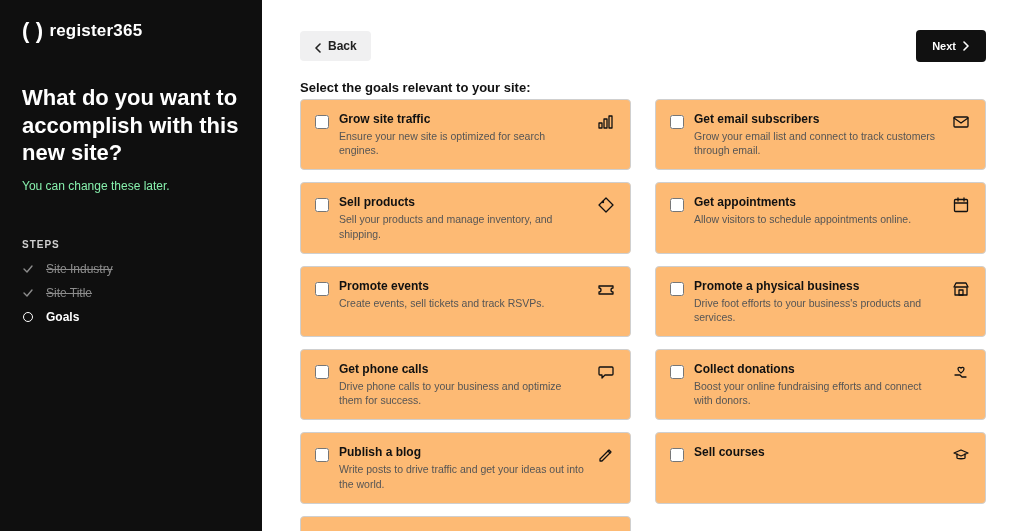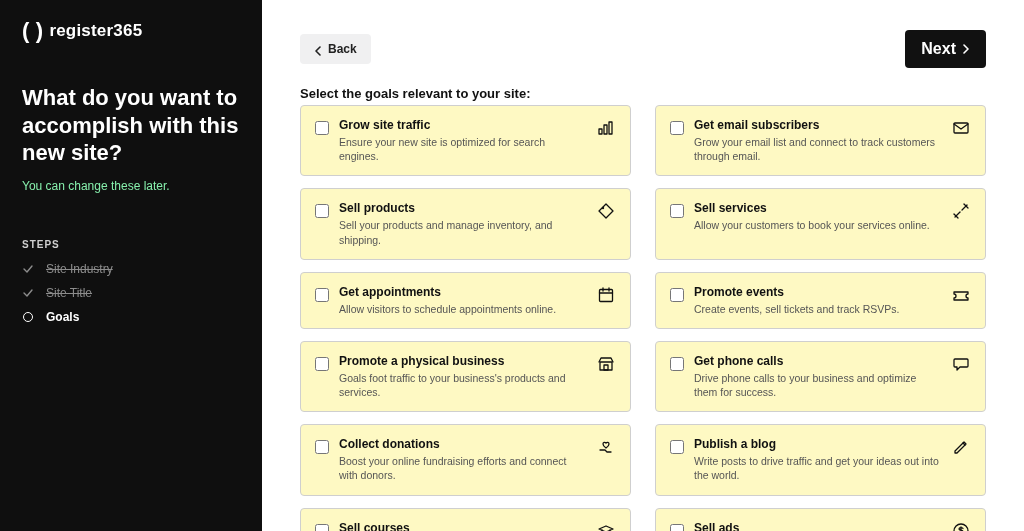--- a/index.html
+++ b/index.html
@@ -90,21 +90,21 @@
     align-items: flex-end;
     gap: 4px;
     color: #222;
   }
   .next-btn {
     background: #111;
     color: #fff;
     border: none;
     padding: 10px 16px;
     border-radius: 4px;
-    font-size: 16px;
+    font-size: 11px;
     font-weight: 600;
     cursor: pointer;
     display: inline-flex;
     align-items: center;
     gap: 4px;
   }
   .content {
     padding: 0 38px 20px 38px;
     overflow: auto;
     flex: 1;
@@ -120,21 +120,21 @@
     gap: 12px 24px;
   }
   .card {
     border: 1px solid #cfcfcf;
     border-radius: 4px;
     padding: 12px 14px;
     display: flex;
     align-items: flex-start;
     gap: 10px;
     cursor: pointer;
-    background: #fef9c3;
+    background: #fdba74;
   }
   .card input[type=checkbox] {
     width: 14px; height: 14px;
     margin-top: 3px;
     accent-color: #111;
     cursor: pointer;
     flex-shrink: 0;
     border: 1px solid #888;
   }
   .card .txt { flex: 1; }
@@ -254,35 +254,20 @@
           <span class="icon">
             <svg width="18" height="18" viewBox="0 0 18 18">
               <path d="M9 2 L16 9 L9 16 L2 9 Z" stroke="currentColor" stroke-width="1.3" fill="none" stroke-linecap="round" stroke-linejoin="round"></path>
               <circle cx="6" cy="6" r="1.2" fill="currentColor"></circle>
             </svg>
           </span>
         </label>
         <label class="card">
           <input type="checkbox" style="">
           <div class="txt">
-            <div class="title">Sell services</div>
-            <div class="desc">Allow your customers to book your services online.</div>
-          </div>
-          <span class="icon">
-            <svg width="18" height="18" viewBox="0 0 18 18">
-              <path d="M3 15 L8 10" stroke="currentColor" stroke-width="1.3" fill="none" stroke-linecap="round" stroke-linejoin="round"></path>
-              <path d="M15 3 L10 8" stroke="currentColor" stroke-width="1.3" fill="none" stroke-linecap="round" stroke-linejoin="round"></path>
-              <path d="M12 2 L16 6" stroke="currentColor" stroke-width="1.3" fill="none" stroke-linecap="round" stroke-linejoin="round"></path>
-              <path d="M2 12 L6 16" stroke="currentColor" stroke-width="1.3" fill="none" stroke-linecap="round" stroke-linejoin="round"></path>
-            </svg>
-          </span>
-        </label>
-        <label class="card">
-          <input type="checkbox" style="">
-          <div class="txt">
             <div class="title">Get appointments</div>
             <div class="desc">Allow visitors to schedule appointments online.</div>
           </div>
           <span class="icon">
             <svg width="18" height="18" viewBox="0 0 18 18">
               <rect x="2.5" y="3.5" width="13" height="12" rx="1" stroke="currentColor" stroke-width="1.3" fill="none" stroke-linecap="round" stroke-linejoin="round"></rect>
               <line x1="2.5" y1="7" x2="15.5" y2="7" stroke="currentColor" stroke-width="1.3" fill="none" stroke-linecap="round" stroke-linejoin="round"></line>
               <line x1="6" y1="2" x2="6" y2="5" stroke="currentColor" stroke-width="1.3" fill="none" stroke-linecap="round" stroke-linejoin="round"></line>
               <line x1="12" y1="2" x2="12" y2="5" stroke="currentColor" stroke-width="1.3" fill="none" stroke-linecap="round" stroke-linejoin="round"></line>
             </svg>
@@ -297,21 +282,21 @@
           <span class="icon">
             <svg width="18" height="18" viewBox="0 0 18 18">
               <path d="M2 6 h14 v2 a2 2 0 0 0 0 4 v2 h-14 v-2 a2 2 0 0 0 0-4 Z" stroke="currentColor" stroke-width="1.3" fill="none" stroke-linecap="round" stroke-linejoin="round"></path>
             </svg>
           </span>
         </label>
         <label class="card">
           <input type="checkbox" style="">
           <div class="txt">
             <div class="title">Promote a physical business</div>
-            <div class="desc">Goals foot traffic to your business's products and services.</div>
+            <div class="desc">Drive foot efforts to your business's products and services.</div>
           </div>
           <span class="icon">
             <svg width="18" height="18" viewBox="0 0 18 18">
               <path d="M2 7 L4 3 H14 L16 7" stroke="currentColor" stroke-width="1.3" fill="none" stroke-linecap="round" stroke-linejoin="round"></path>
               <rect x="3" y="7" width="12" height="8" stroke="currentColor" stroke-width="1.3" fill="none" stroke-linecap="round" stroke-linejoin="round"></rect>
               <rect x="7" y="10" width="4" height="5" stroke="currentColor" stroke-width="1.3" fill="none" stroke-linecap="round" stroke-linejoin="round"></rect>
             </svg>
           </span>
         </label>
         <label class="card">

